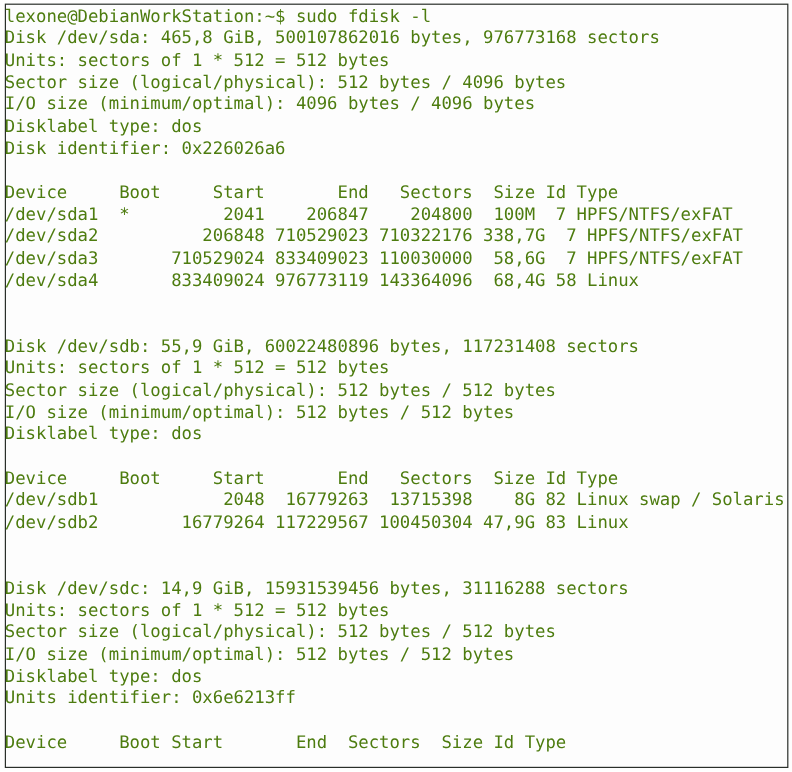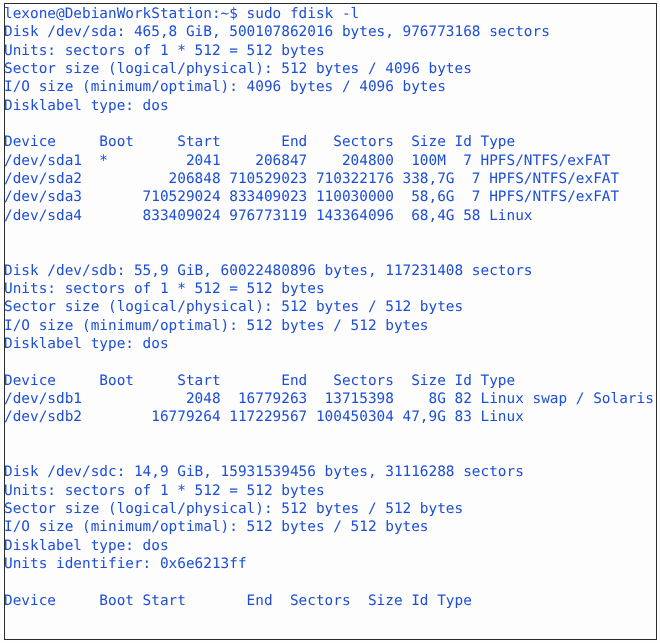--- a/index.html
+++ b/index.html
@@ -32,21 +32,21 @@
     top: 5px;
     right: 2px;
     bottom: 0;
     overflow: hidden;
   }
   .tline {
     font-family: "DejaVu Sans Mono", "Liberation Mono", monospace;
     font-size: 14.4px;
     line-height: 18.33px;
     height: 18.33px;
-    color: #1d4ed8;
+    color: #4d7c0f;
     white-space: pre;
     letter-spacing: 0px;
     -webkit-font-smoothing: none;
     text-rendering: geometricPrecision;
   }
   .tline.blank {
     color: transparent;
   }
 </style>
 </head>
@@ -54,20 +54,21 @@
 
 <div id="terminal-window">
   <div id="terminal-frame"></div>
   <div id="terminal-screen">
       <div class="tline">lexone@DebianWorkStation:~$ sudo fdisk -l</div>
       <div class="tline">Disk /dev/sda: 465,8 GiB, 500107862016 bytes, 976773168 sectors</div>
       <div class="tline">Units: sectors of 1 * 512 = 512 bytes</div>
       <div class="tline">Sector size (logical/physical): 512 bytes / 4096 bytes</div>
       <div class="tline">I/O size (minimum/optimal): 4096 bytes / 4096 bytes</div>
       <div class="tline">Disklabel type: dos</div>
+      <div class="tline">Disk identifier: 0x226026a6</div>
       <div class="tline blank">&nbsp;</div>
       <div class="tline">Device     Boot     Start       End   Sectors  Size Id Type</div>
       <div class="tline">/dev/sda1  *         2041    206847    204800  100M  7 HPFS/NTFS/exFAT</div>
       <div class="tline">/dev/sda2          206848 710529023 710322176 338,7G  7 HPFS/NTFS/exFAT</div>
       <div class="tline">/dev/sda3       710529024 833409023 110030000  58,6G  7 HPFS/NTFS/exFAT</div>
       <div class="tline">/dev/sda4       833409024 976773119 143364096  68,4G 58 Linux</div>
       <div class="tline blank">&nbsp;</div>
       <div class="tline blank">&nbsp;</div>
       <div class="tline">Disk /dev/sdb: 55,9 GiB, 60022480896 bytes, 117231408 sectors</div>
       <div class="tline">Units: sectors of 1 * 512 = 512 bytes</div>

